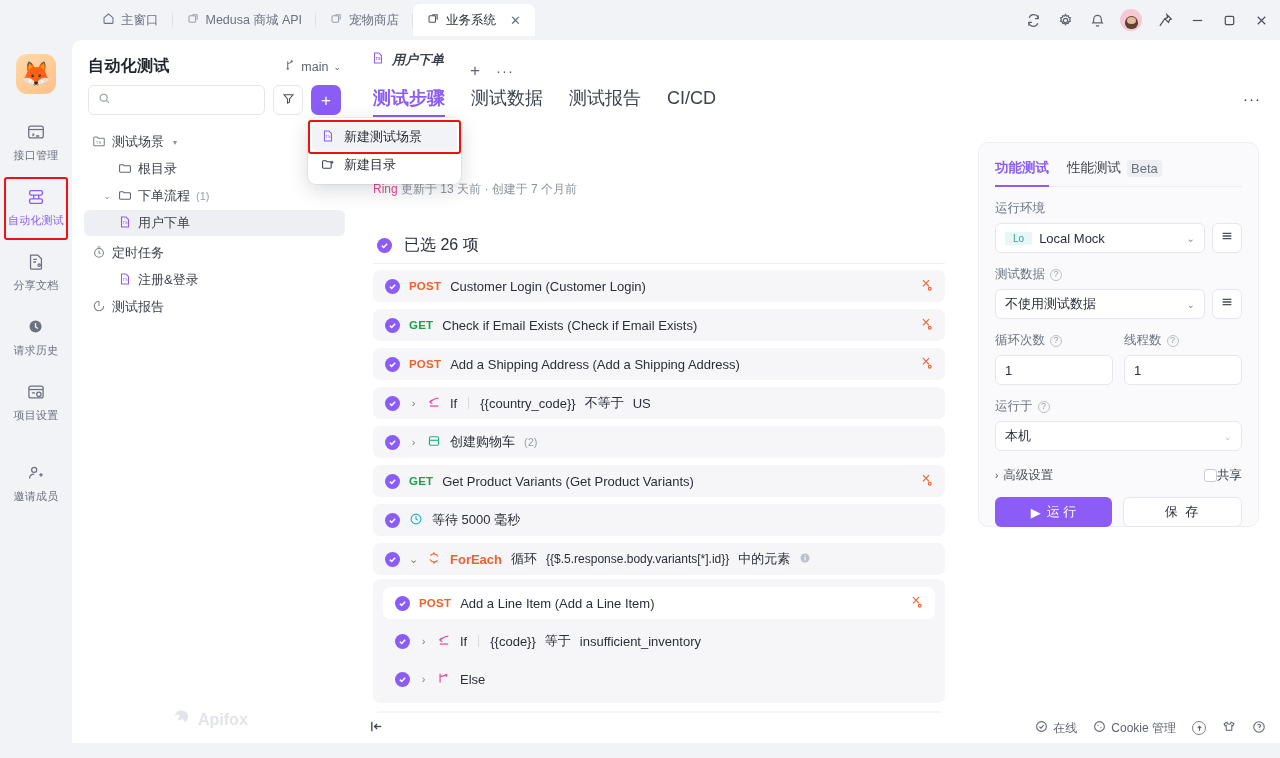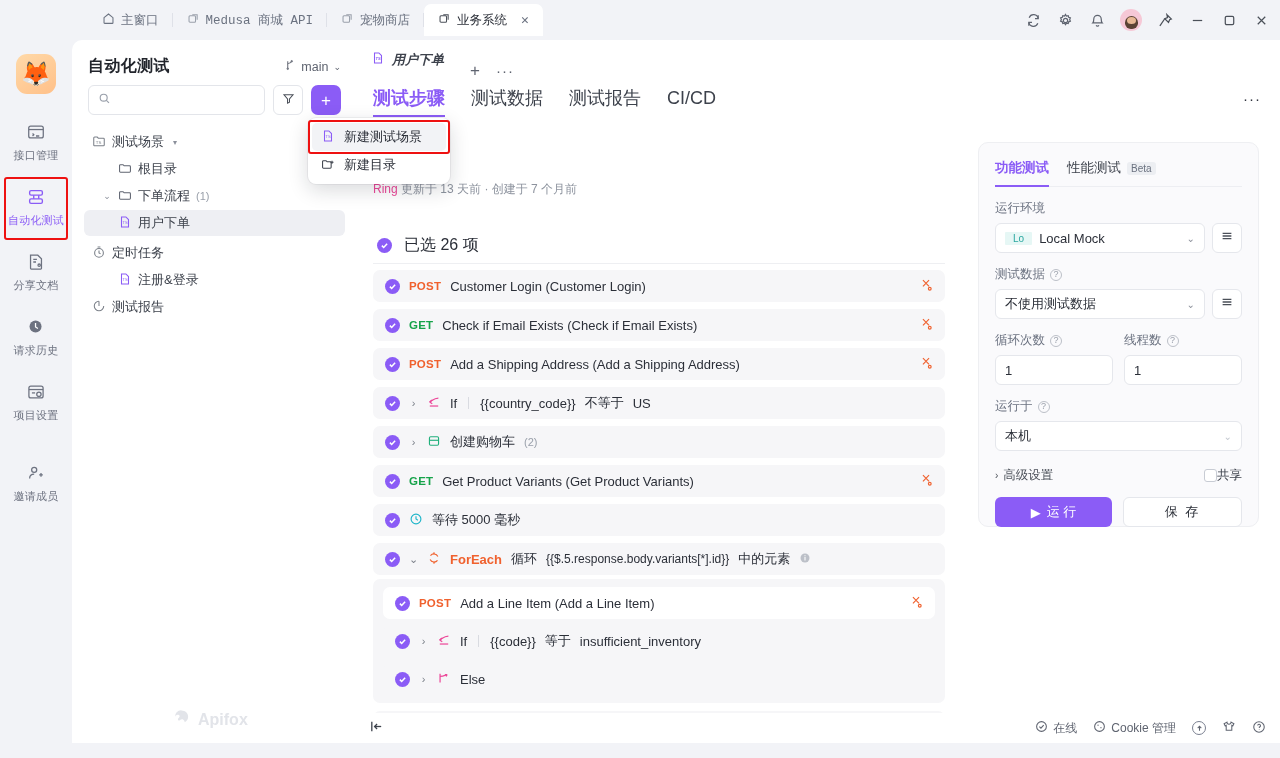--- a/index.html
+++ b/index.html
@@ -8,21 +8,21 @@
     font-family: "Liberation Sans", "DejaVu Sans", sans-serif;
     background: #f2f3f7;
     overflow: hidden;
     -webkit-font-smoothing: antialiased;
   }
   .app { position: relative; width: 1280px; height: 758px; background: #f2f3f7; }
 
   
   .titlebar {
     position: absolute; top: 0; left: 0; width: 1280px; height: 40px;
-    display: flex; align-items: flex-end; font-family: Liberation Mono, monospace;
+    display: flex; align-items: flex-end;
   }
   .tabs-strip { display: flex; align-items: center; height: 40px; padding-left: 88px; gap: 0; }
   .wtab {
     display: flex; align-items: center; gap: 6px;
     height: 30px; padding: 0 14px; font-size: 12.5px; color: #6b7280;
     border-radius: 7px 7px 0 0; position: relative;
   }
   .wtab .sep {
     position: absolute; right: 0; top: 8px; height: 14px; width: 1px; background: #dfe1e8;
   }
@@ -111,21 +111,21 @@
   .tnode .caret.empty { visibility: hidden; }
   .ind1 { padding-left: 18px; }
   .ind2 { padding-left: 34px; }
   .apifox-wm {
     position: absolute; left: 100px; bottom: 12px; display: flex; align-items: center;
     gap: 7px; color: #e2e4e9; font-size: 16px; font-weight: 700;
   }
 
   
   .menu {
-    position: absolute; left: 308px; top: 118px; width: 142px;
+    position: absolute; left: 308px; top: 118px; width: 153px;
     background: #fff; border-radius: 8px; padding: 5px 4px;
     box-shadow: 0 6px 20px rgba(20,24,40,.16), 0 0 0 1px rgba(20,24,40,.05);
     z-index: 50;
   }
   .menuitem {
     display: flex; align-items: center; gap: 9px; height: 28px; padding: 0 9px;
     font-size: 13px; color: #2b2f38; border-radius: 5px; position: relative;
   }
   .menuitem.hover { background: #f2f3f6; }
   .menuitem.outlined::before {
@@ -207,21 +207,21 @@
   .cfg {
     position: absolute; left: 978px; top: 142px; width: 281px; height: 385px;
     background: #fafafc; border-radius: 10px; border: 1px solid #eeeff2;
     padding: 10px 16px 14px 16px;
   }
   .cfg-tabs { display: flex; align-items: center; gap: 18px; border-bottom: 1px solid #edeef2; }
   .cfg-tab { font-size: 13.5px; color: #3d424c; padding: 6px 0 9px; position: relative; display:flex; align-items:center; gap:6px;}
   .cfg-tab.active { color: #8b5cf6; font-weight: 700; }
   .cfg-tab.active::after { content:""; position:absolute; left:0; right:0; bottom:-1px; height:2px; background:#8b5cf6; }
   .beta {
-    font-size: 10px; color: #6b7280; background: #eceef2; border-radius: 3px;
+    font-size: 13px; color: #6b7280; background: #eceef2; border-radius: 3px;
     padding: 1px 4px; font-weight: 400;
   }
   .flabel { font-size: 12.5px; color: #6b7280; margin: 13px 0 6px; display: flex; align-items: center; gap: 5px;}
   .qm { width: 12px; height: 12px; border-radius: 50%; border: 1px solid #bcc0c8; color: #9aa0ab;
         font-size: 9px; display: inline-flex; align-items: center; justify-content: center; line-height: 1;}
   .fieldrow { display: flex; gap: 7px; }
   .select {
     flex: 1; height: 30px; border: 1px solid #e5e7ec; border-radius: 6px; background: #fff;
     display: flex; align-items: center; padding: 0 9px; gap: 7px; font-size: 13px; color: #2b2f38;
     position: relative;

